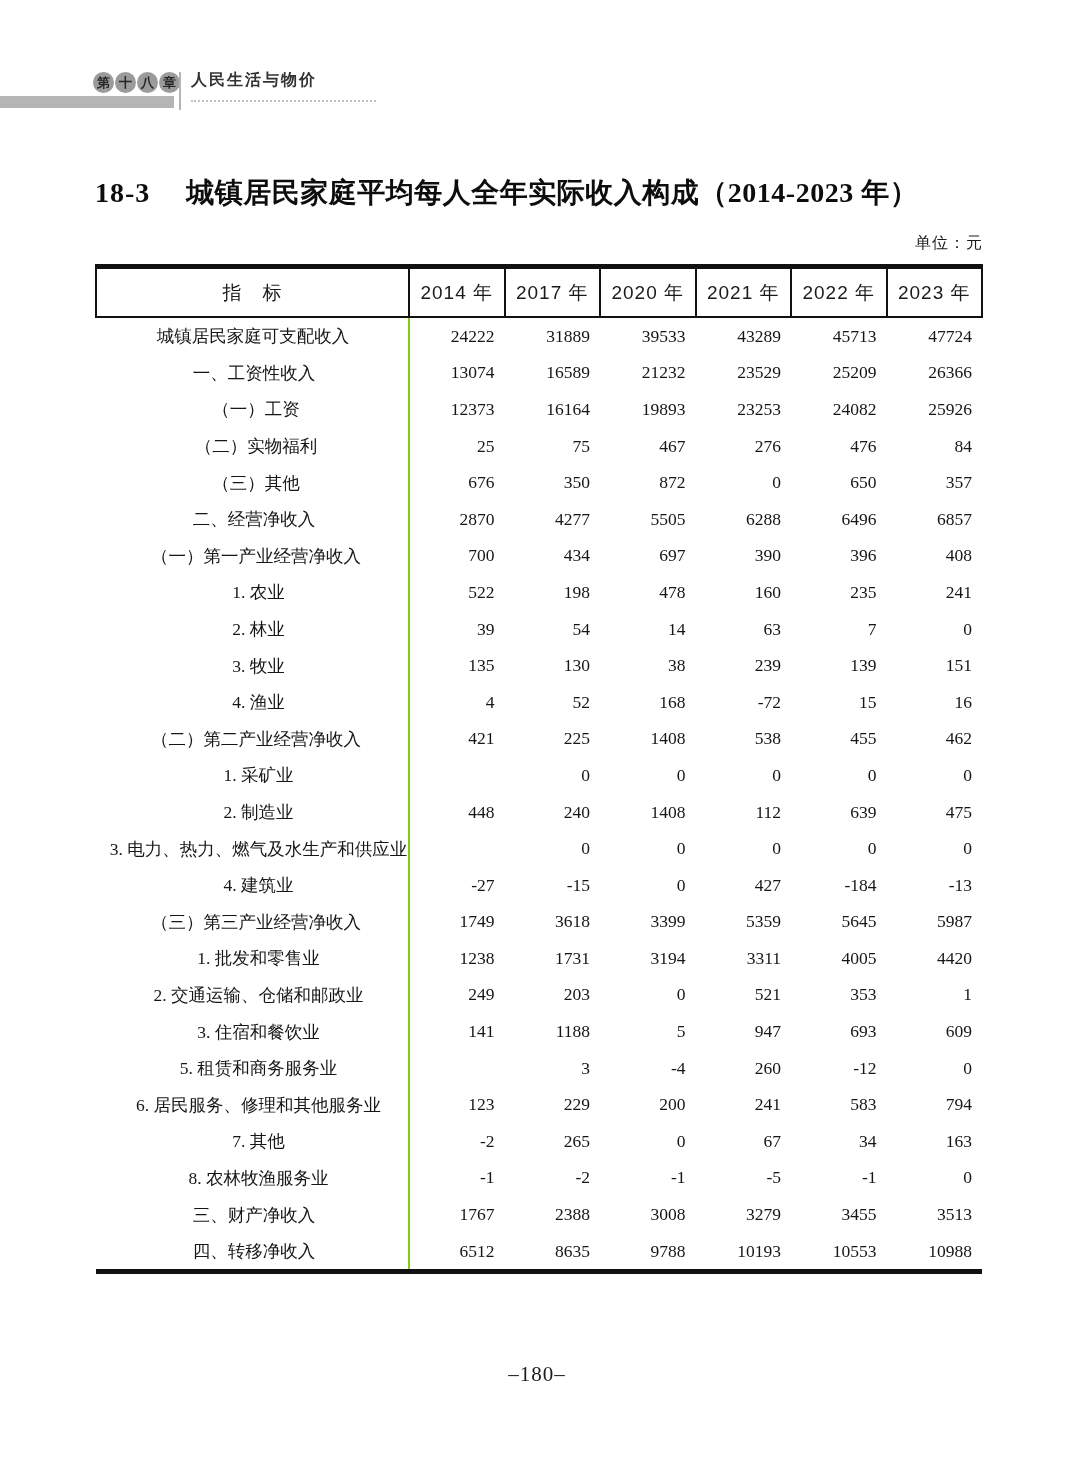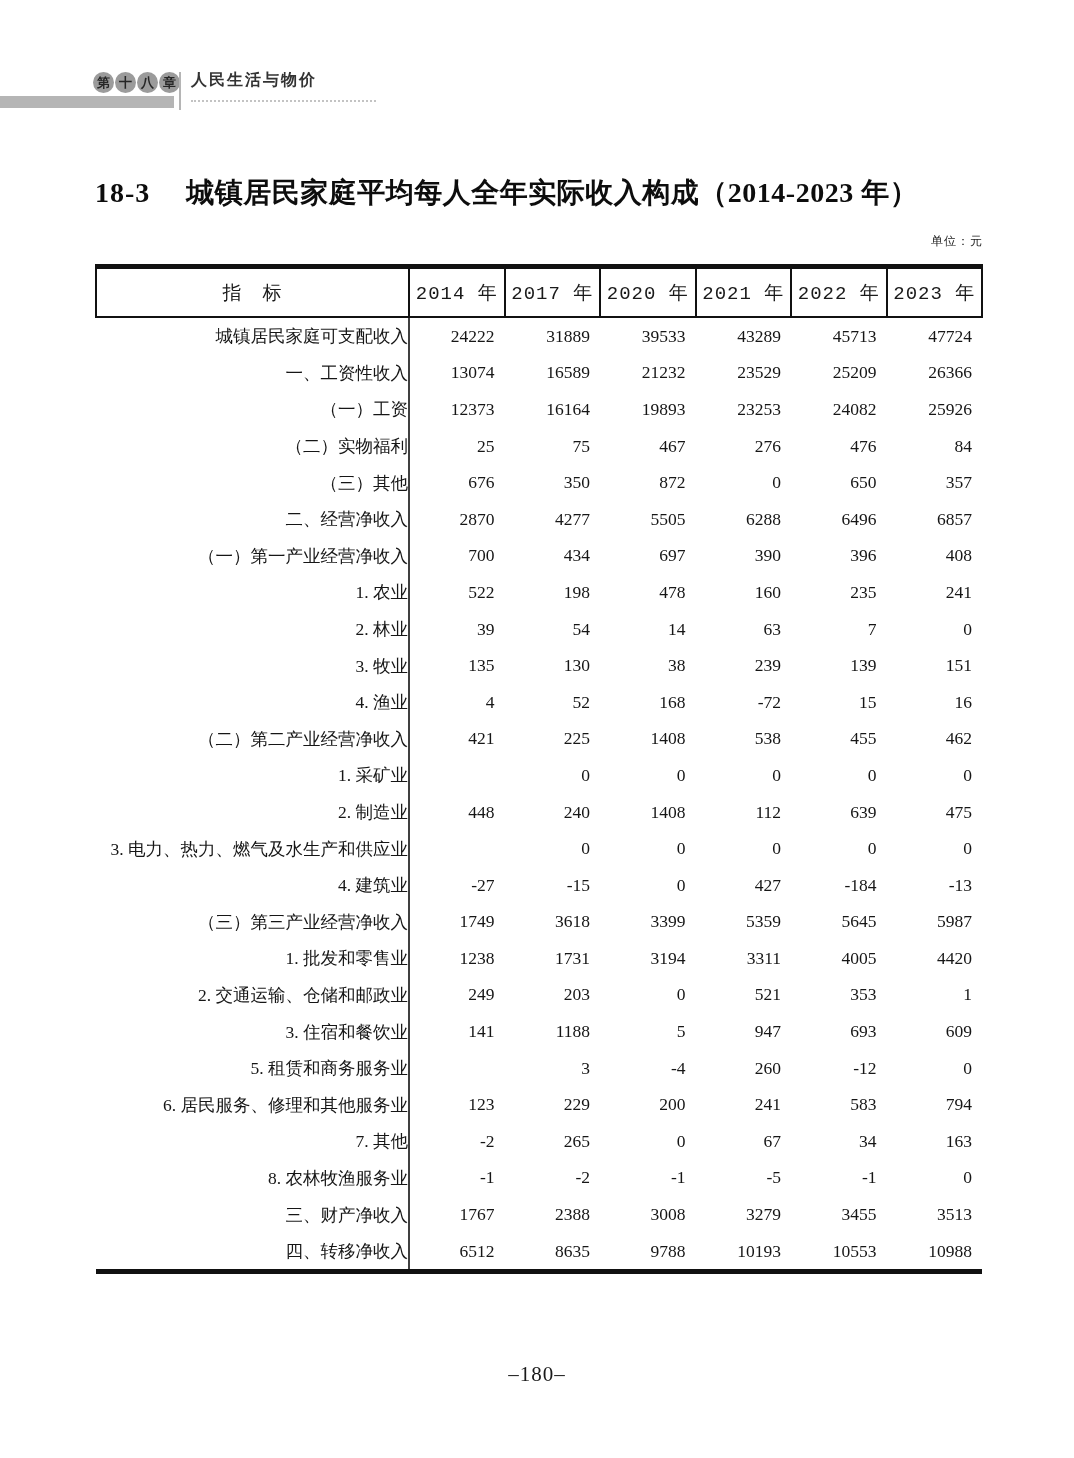--- a/index.html
+++ b/index.html
@@ -49,54 +49,54 @@
   .main-title {
     position: absolute; left: 95px; top: 174px;
     width: 890px;
     font-size: 28px; font-weight: bold; color: #0d0d0d;
     white-space: nowrap;
   }
   .main-title .tnum { letter-spacing: 1px; }
   .main-title .ttext { margin-left: 36px; letter-spacing: 0.5px; }
   .unit-label {
     position: absolute; right: 91px; top: 233px;
-    font-size: 12px; color: #1a1a1a;
+    font-size: 16px; color: #1a1a1a;
     letter-spacing: 1px;
   }
 
   
   table.stat-table {
     position: absolute; left: 95px; top: 264px;
     width: 888px;
     border-collapse: collapse;
     table-layout: fixed;
   }
   .stat-table thead th {
     height: 47px;
     border: 2px solid #111111;
     border-top: 5px solid #111111;
-    font-family: Liberation Mono, monospace;
+    font-family: Liberation Sans, sans-serif;
     font-weight: normal;
     font-size: 19px;
     color: #1a1a1a;
     text-align: center;
     letter-spacing: 1px;
     padding: 0;
   }
   .stat-table tbody td {
     height: 36.6px;
     padding: 0;
     font-size: 17.5px;
     color: #161616;
     vertical-align: middle;
     white-space: nowrap;
   }
   .stat-table tbody td.label-cell {
-    text-align: right;
-    border-right: 2px solid #404040;
+    text-align: center;
+    border-right: 2px solid #84cc16;
     overflow: hidden;
   }
   .stat-table tbody td.value-cell {
     text-align: right;
     padding-right: 10px;
   }
   .stat-table tbody tr:last-child td {
     border-bottom: 5px solid #111111;
   }
   .indent-0 { padding-left: 2px !important; }

